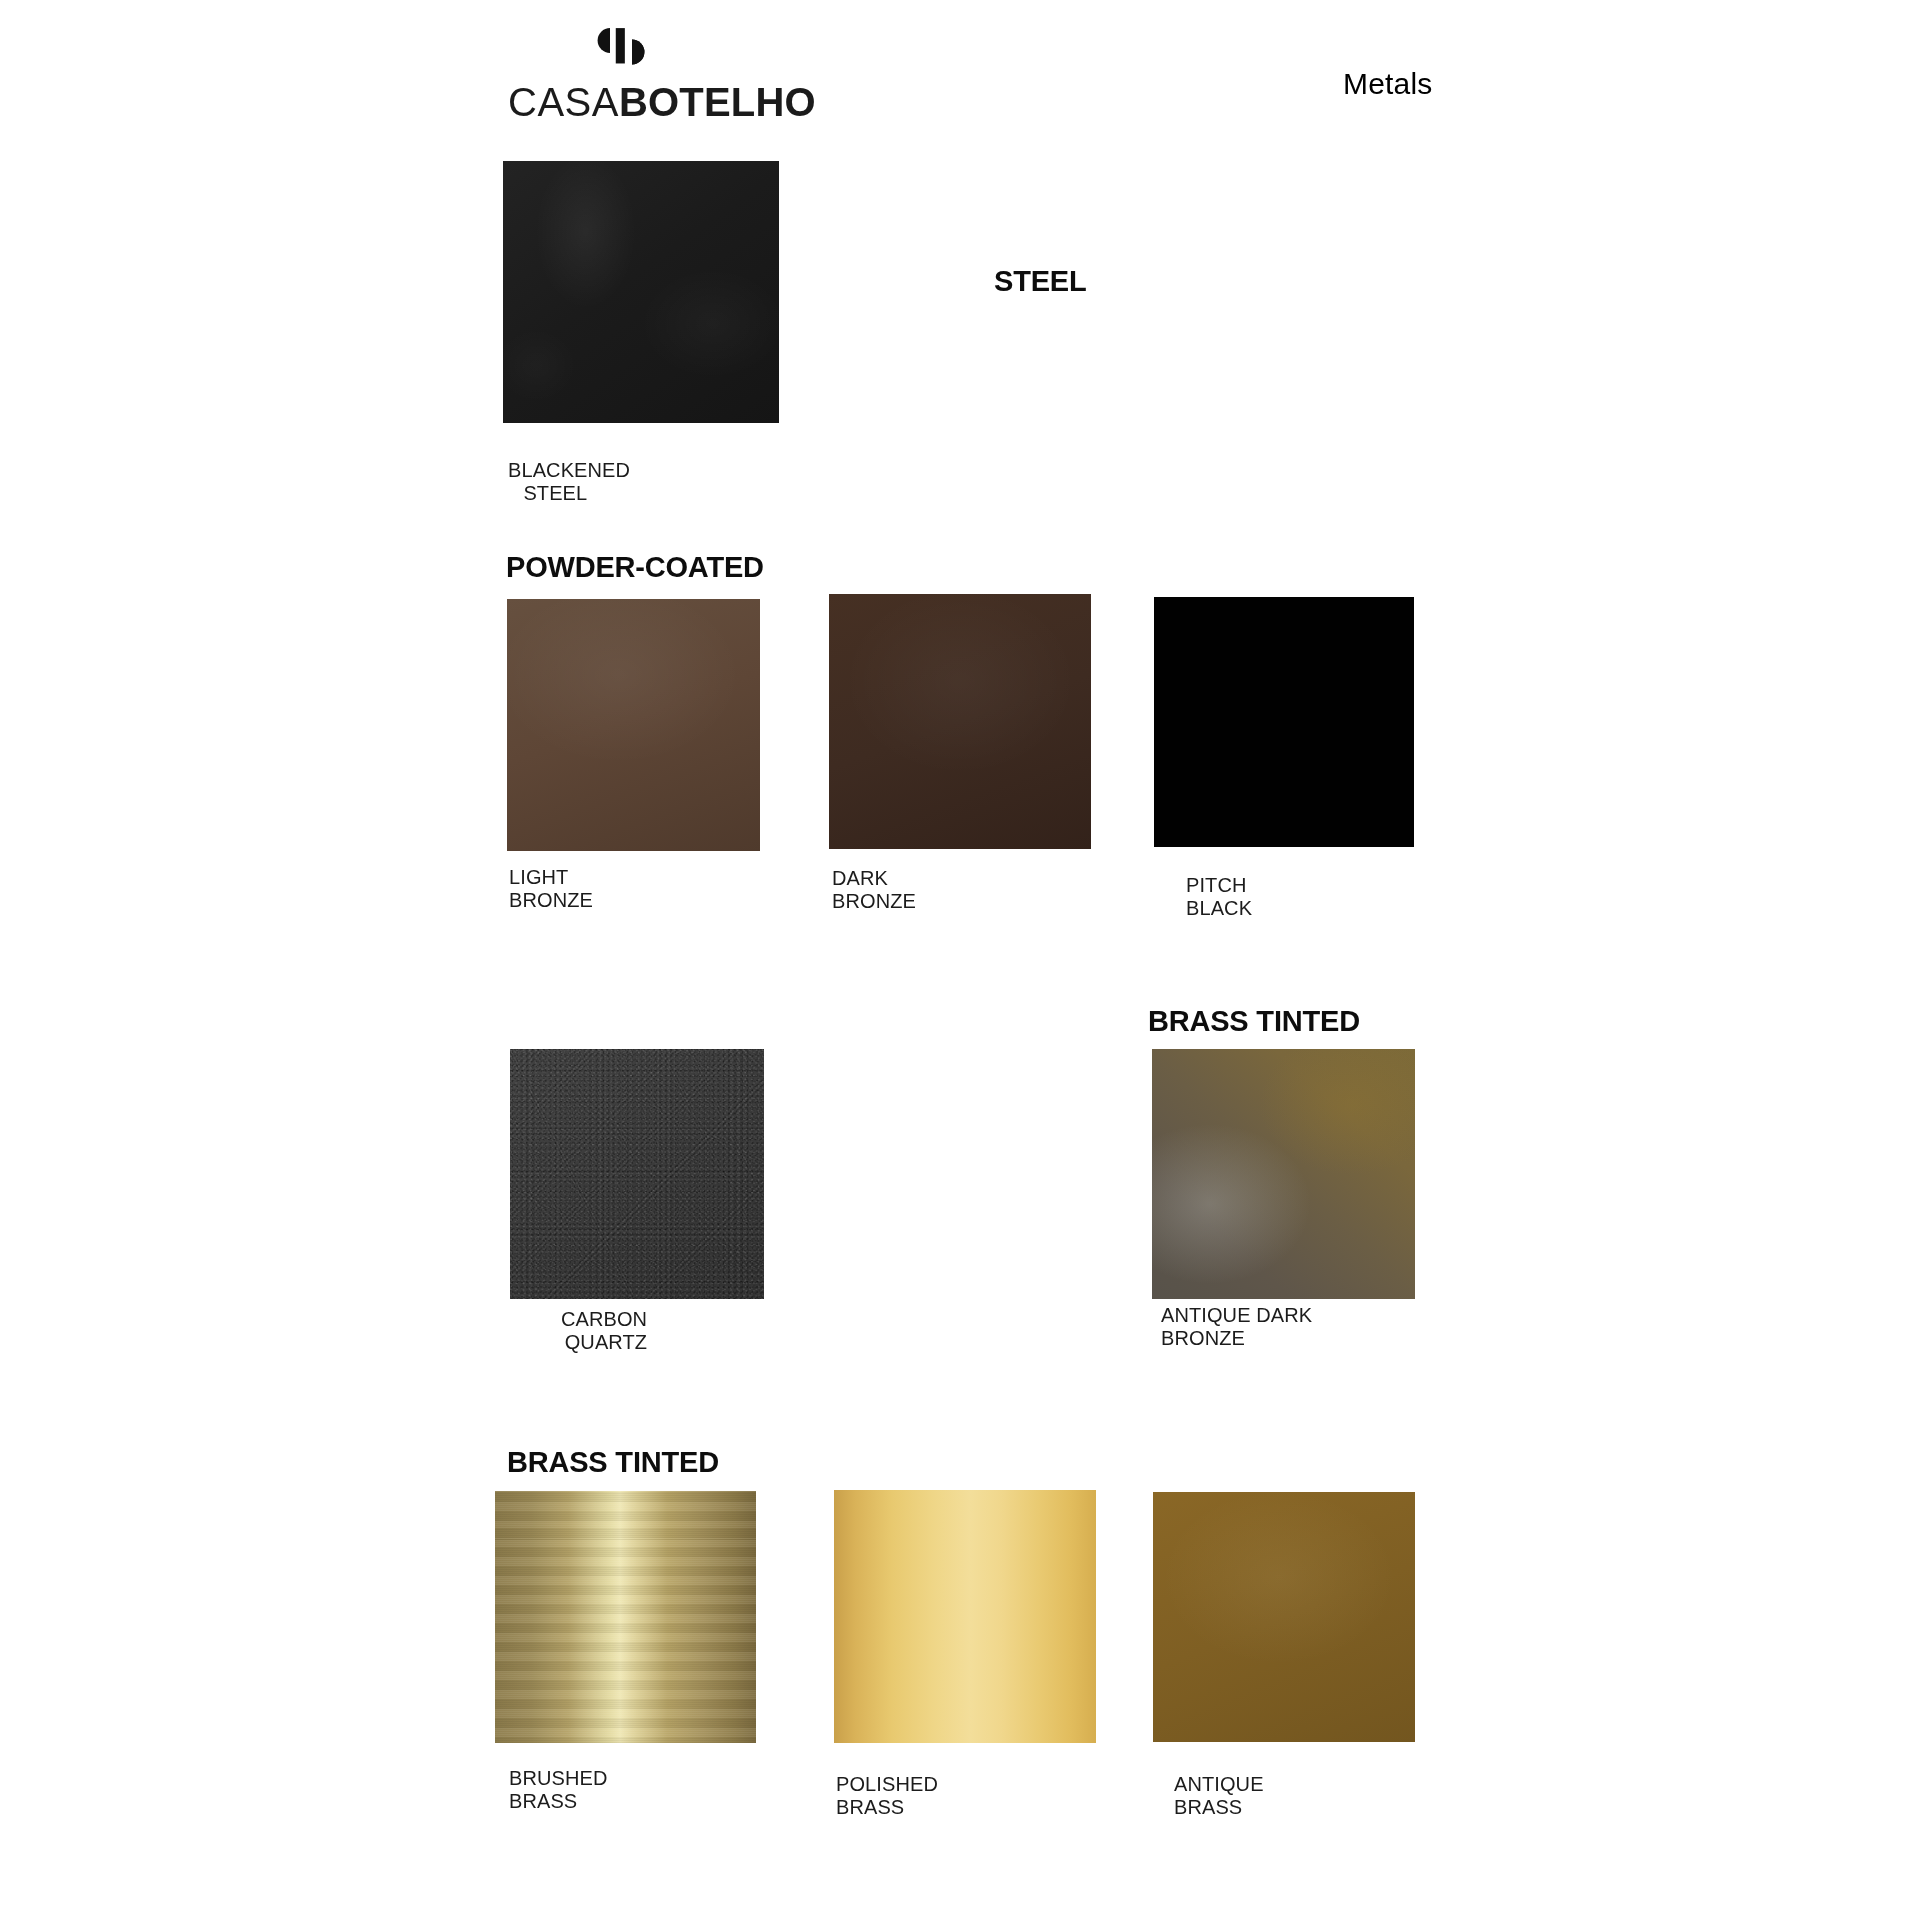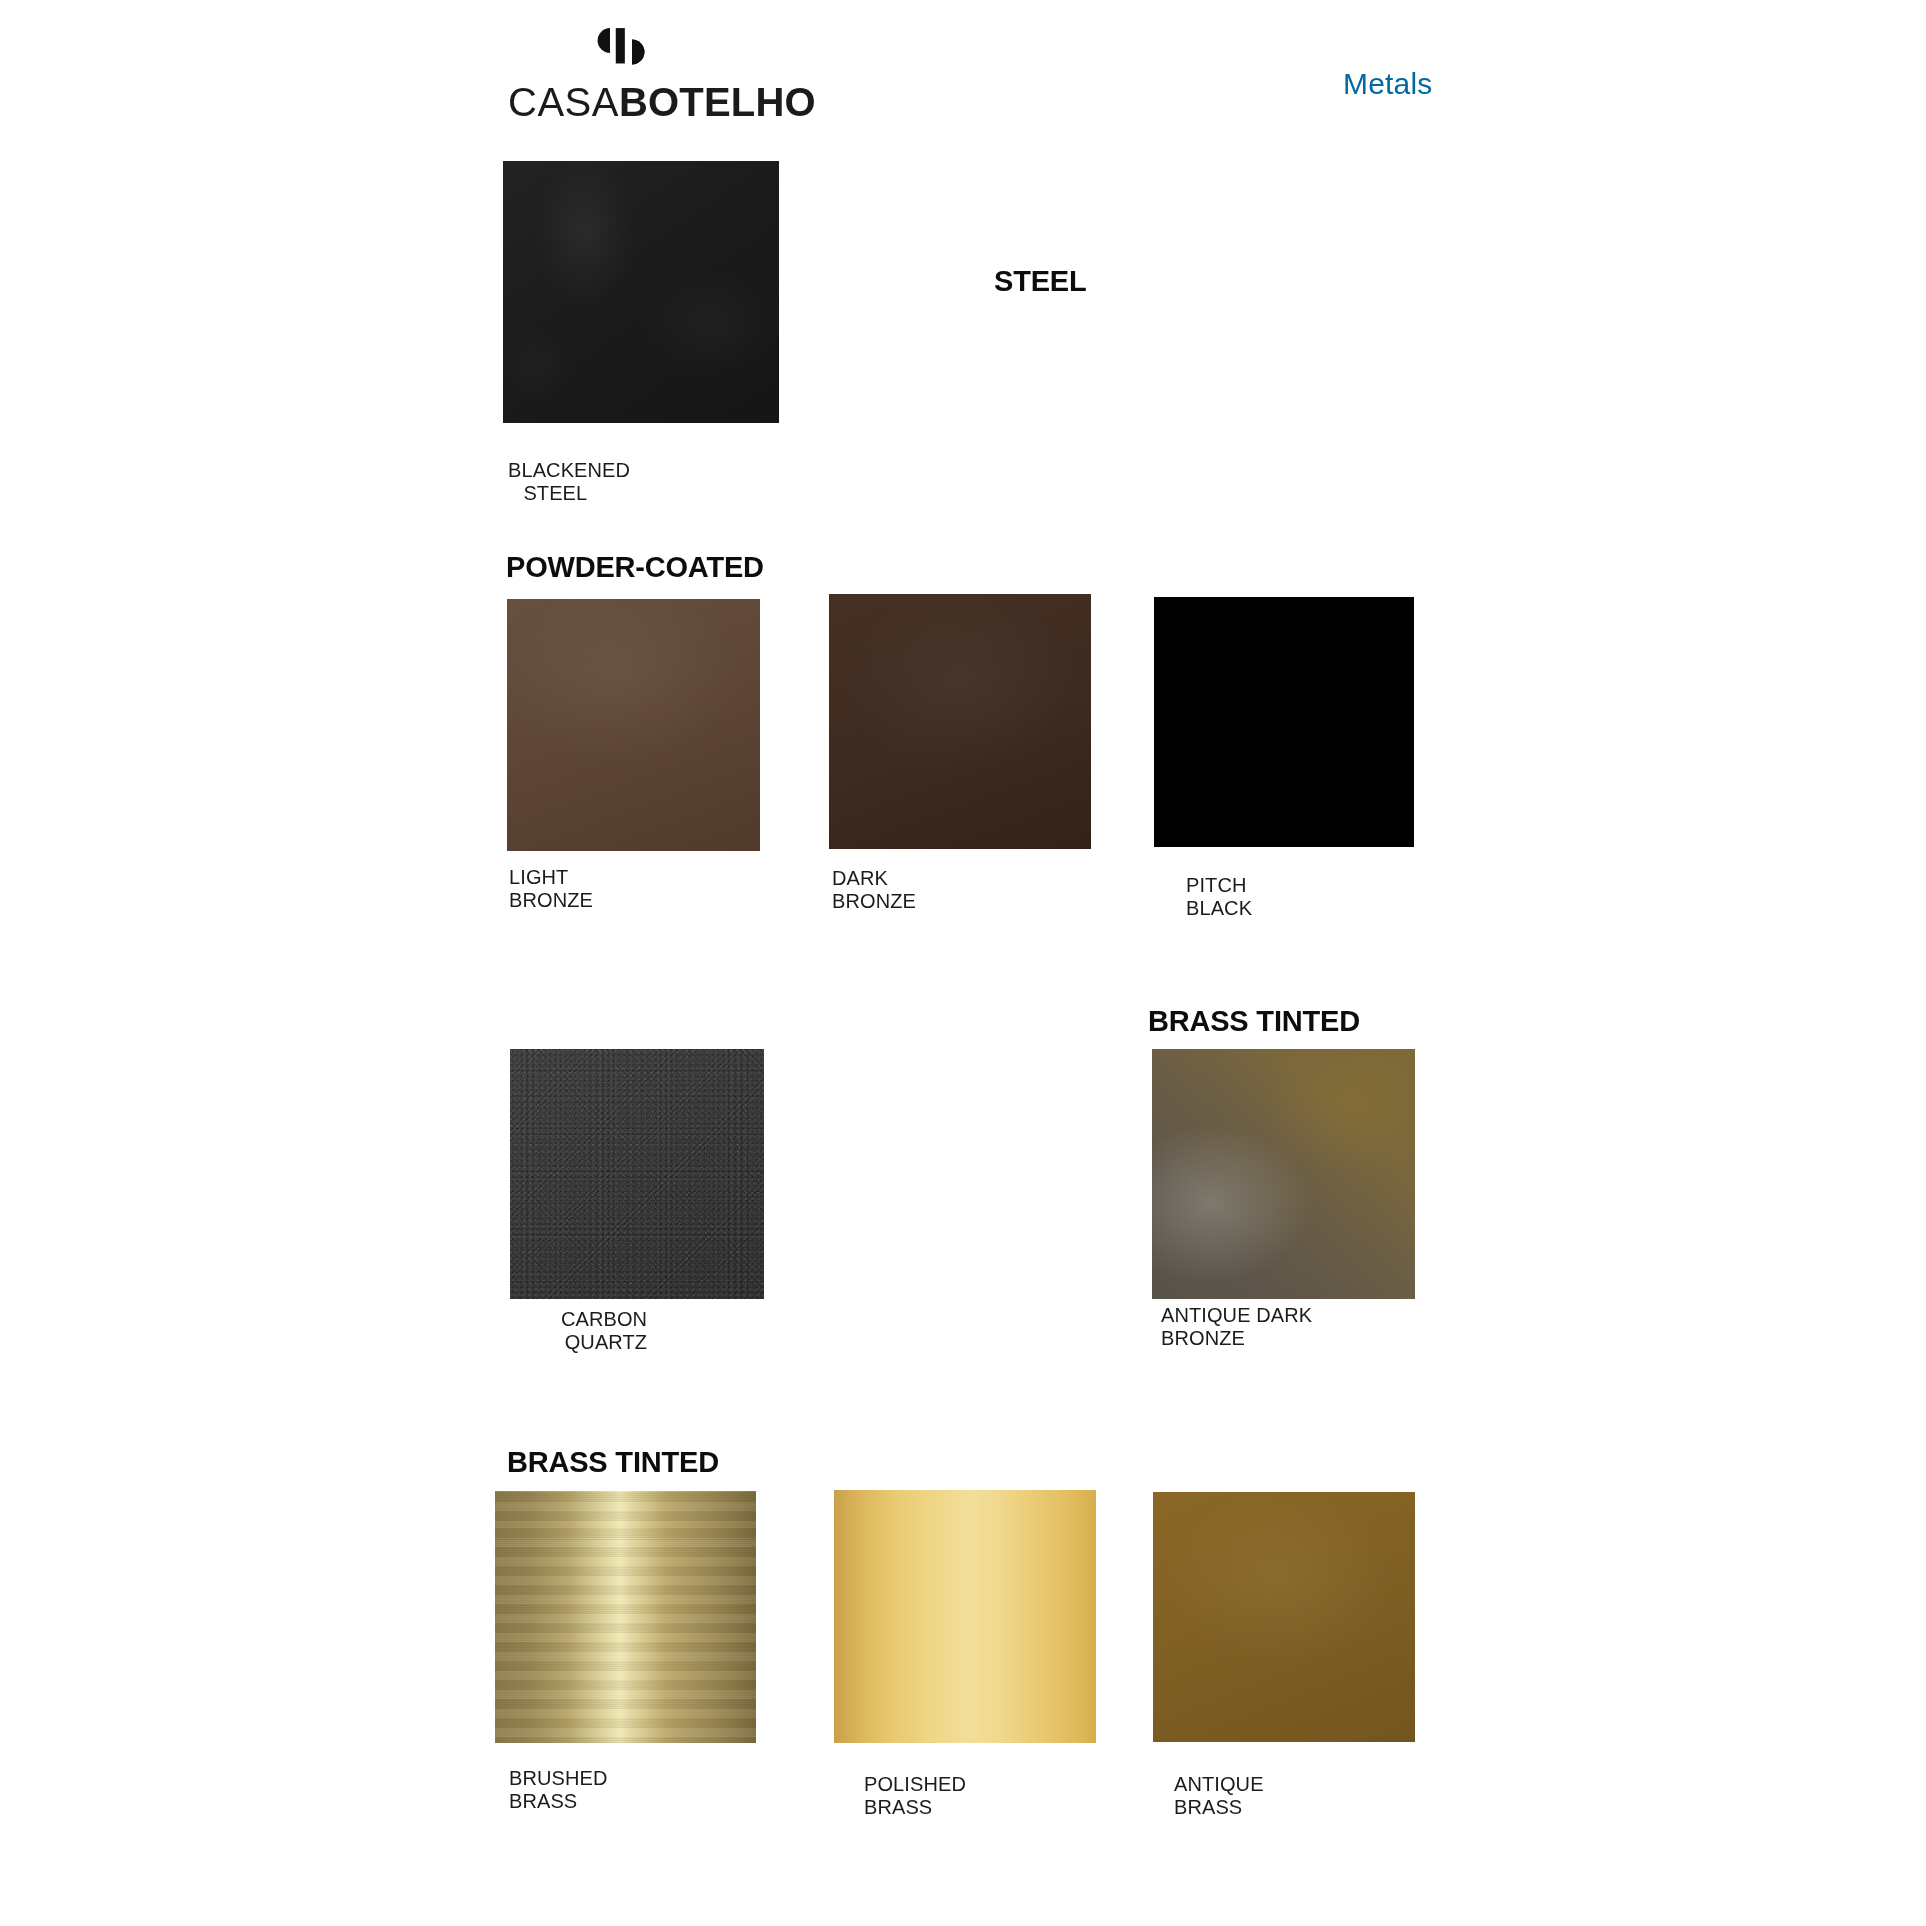--- a/index.html
+++ b/index.html
@@ -40,21 +40,21 @@
   }
   #wordmark .light { font-weight: 300; letter-spacing: 0.5px; }
   #wordmark .bold  { font-weight: 700; letter-spacing: 0.2px; }
 
   #page-subject {
     position: absolute;
     left: 1343px;
     top: 67px;
     font-size: 30px;
     font-weight: 400;
-    color: #0369a1;
+    color: #000000;
     letter-spacing: 0.2px;
   }
 
   
   .section-heading {
     position: absolute;
     font-size: 29px;
     font-weight: 700;
     letter-spacing: -0.2px;
     color: #0d0d0d;
@@ -189,21 +189,21 @@
   #lbl-blackened-steel .l2 { display: block; margin-left: 15.4px; }
 
   #lbl-light-bronze        { left: 509px; top: 866px; }
   #lbl-dark-bronze         { left: 832px; top: 867px; }
   #lbl-pitch-black         { left: 1186px; top: 874px; }
 
   #lbl-carbon-quartz       { left: 561px; top: 1308px; text-align: right; }
   #lbl-antique-dark-bronze { left: 1161px; top: 1304px; }
 
   #lbl-brushed-brass       { left: 509px; top: 1767px; }
-  #lbl-polished-brass      { left: 836px; top: 1773px; margin-left: 28px; }
+  #lbl-polished-brass      { left: 836px; top: 1773px; }
   #lbl-antique-brass       { left: 1174px; top: 1773px; }
 </style>
 </head>
 <body>
 
 <div id="brand-block">
   <svg id="logo-mark" viewBox="0 0 136 104" aria-hidden="true">
     <path d="M44 2 A26 26 0 0 0 44 54 Z" fill="#111111"></path>
     <rect x="56" y="2" width="19" height="74" fill="#111111"></rect>
     <path d="M90 26 A26 26 0 0 1 90 78 Z" fill="#111111" transform="translate(0,0)"></path>

